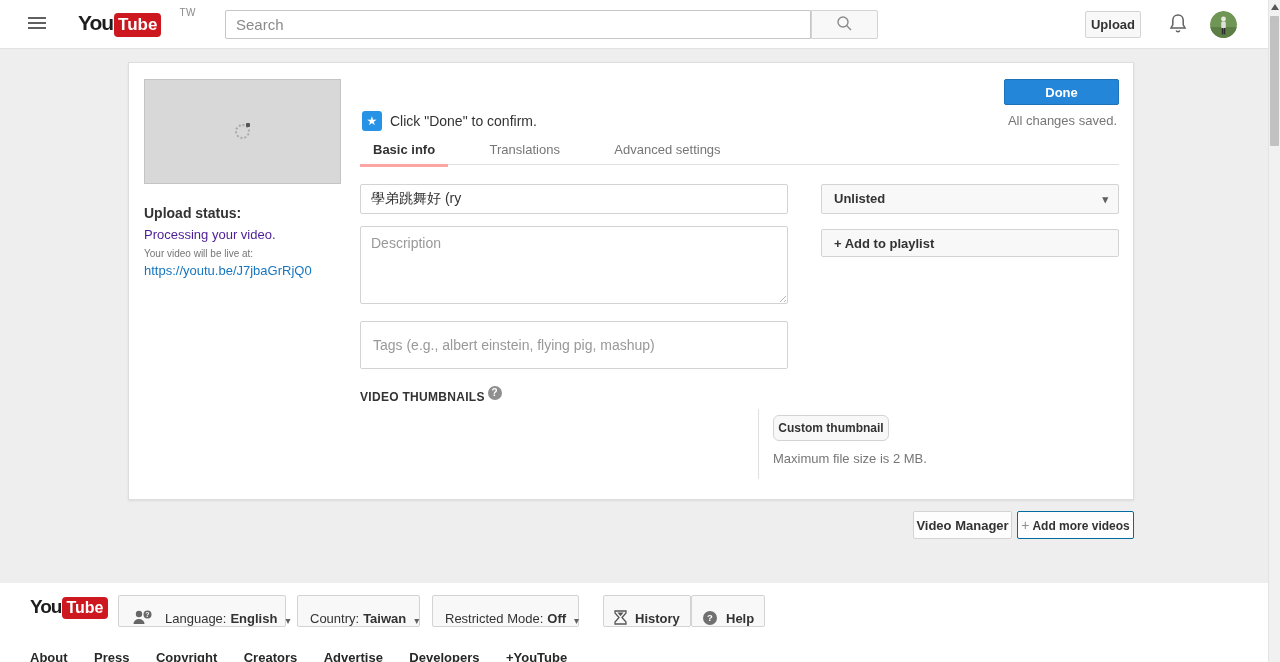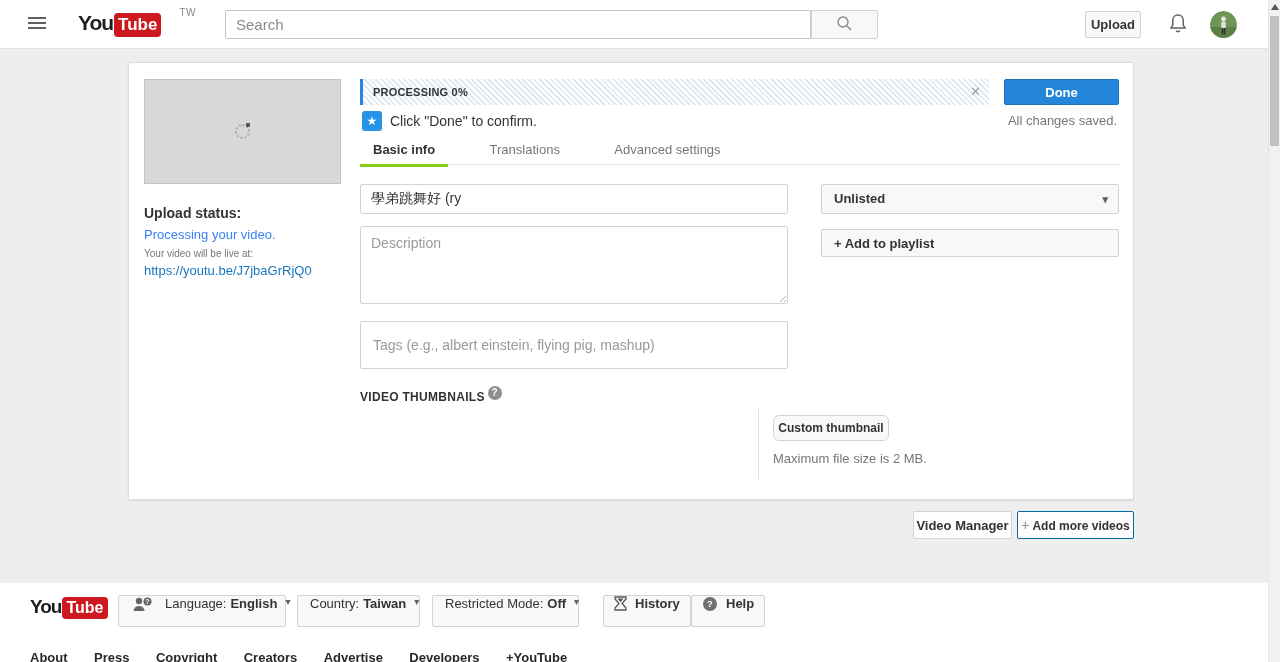--- a/index.html
+++ b/index.html
@@ -29,38 +29,38 @@
 
   
   .page-bg { position:absolute; left:0; top:49px; width:1280px; height:534px; background:#eeeeee; }
   .card { position:absolute; left:128px; top:62px; width:1006px; height:438px; background:#fff; border:1px solid #ddd; box-shadow:0 1px 2px rgba(0,0,0,.08); }
 
   
   .thumb-box { position:absolute; left:15px; top:16px; width:197px; height:105px; background:#d8d8d8; border:1px solid #c4c4c4; }
   .spinner { position:absolute; left:50%; top:50%; width:15px; height:15px; margin:-8px 0 0 -8px; border:2px dotted #a8a8a8; border-radius:50%; }
   .spinner::after { content:""; position:absolute; right:-2px; top:-3px; width:4px; height:4px; background:#555; border-radius:1px; }
   .upload-status-heading { position:absolute; left:15px; top:142px; font-size:14px; font-weight:bold; color:#333; }
-  .status-line1 { position:absolute; left:15px; top:164px; font-size:13px; color:#3b82f6; }
+  .status-line1 { position:absolute; left:15px; top:164px; font-size:13px; color:#4c1d95; }
   .status-line2 { position:absolute; left:15px; top:185px; font-size:10px; color:#767676; }
   .video-url { position:absolute; left:15px; top:200px; font-size:13px; color:#1676c0; text-decoration:none; cursor:pointer; }
 
   
   .processing-bar { position:absolute; left:231px; top:16px; width:629px; height:26px; border-left:3px solid #2787e0;
       background:repeating-linear-gradient(45deg,#ffffff 0px,#ffffff 2px,#dfeaf5 2px,#dfeaf5 4px); }
   .processing-label { position:absolute; left:10px; top:7px; font-size:11px; font-weight:bold; color:#333; letter-spacing:.2px; }
   .processing-close { position:absolute; right:8px; top:5px; font-size:13px; color:#9a9a9a; cursor:pointer; }
   .done-btn { position:absolute; left:875px; top:16px; width:115px; height:26px; background:#2386d8; border:1px solid #1d72ba; border-radius:2px; color:#fff; font-size:13px; font-weight:bold; font-family:inherit; cursor:pointer; }
   .star-badge { position:absolute; left:233px; top:48px; width:20px; height:20px; background:#2793e6; border-radius:3px; color:#fff; font-size:12px; line-height:20px; text-align:center; }
   .confirm-msg { position:absolute; left:261px; top:50px; font-size:14px; color:#333; }
   .autosave { position:absolute; right:16px; top:50px; font-size:13px; color:#767676; }
 
   
   .tabs { position:absolute; left:231px; top:77px; width:759px; height:25px; border-bottom:1px solid #e0e0e0; }
   .tab { display:inline-block; padding:0 13px 7px; margin-right:24px; font-size:13px; color:#767676; cursor:pointer; }
-  .tab.active { color:#333; font-weight:bold; border-bottom:3px solid #84cc16; }
+  .tab.active { color:#333; font-weight:bold; border-bottom:3px solid #fca5a5; }
 
   
   .title-input { position:absolute; left:231px; top:121px; width:428px; height:30px; border:1px solid #d3d3d3; border-radius:2px; padding:0 10px; font-size:14px; color:#333; font-family:inherit; }
   .privacy-select { position:absolute; left:692px; top:121px; width:298px; height:30px; background:#f8f8f8; border:1px solid #d3d3d3; border-radius:2px; font-size:13px; font-weight:bold; color:#333; line-height:28px; padding:0 12px; cursor:pointer; }
   .privacy-caret { position:absolute; right:10px; top:0; color:#606060; font-size:11px; }
   .description-box { position:absolute; left:231px; top:163px; width:428px; height:78px; }
   .description-box textarea { width:428px; height:78px; border:1px solid #d3d3d3; border-radius:2px; padding:8px 10px; font-size:14px; color:#333; font-family:inherit; resize:none; }
   .description-box textarea::placeholder { color:#999; }
   .resize-corner { position:absolute; right:2px; bottom:2px; width:9px; height:9px; background:repeating-linear-gradient(135deg,transparent 0 2px,#b5b5b5 2px 3px); clip-path:polygon(100% 0,100% 100%,0 100%); }
   .playlist-btn { position:absolute; left:692px; top:166px; width:298px; height:28px; background:#f8f8f8; border:1px solid #d3d3d3; border-radius:2px; font-size:13px; font-weight:bold; color:#333; text-align:left; padding:0 12px; font-family:inherit; cursor:pointer; }
@@ -78,21 +78,21 @@
   
   .video-manager-btn { position:absolute; left:913px; top:511px; width:99px; height:28px; background:#fdfdfd; border:1px solid #d3d3d3; border-radius:2px; font-size:13px; font-weight:bold; color:#333; font-family:inherit; cursor:pointer; }
   .add-more-btn { position:absolute; left:1017px; top:511px; width:117px; height:28px; background:#fdfdfd; border:1px solid #0369a1; border-radius:2px; font-size:12px; font-weight:bold; color:#333; font-family:inherit; cursor:pointer; }
   .add-more-btn .plus { color:#909090; font-weight:normal; font-size:14px; margin-right:3px; }
 
   
   .footer { position:absolute; left:0; top:583px; width:1280px; height:79px; background:#fff; }
   .footer-logo { position:absolute; left:30px; top:13px; white-space:nowrap; cursor:pointer; }
   .footer-logo .you { font-weight:bold; font-size:19px; color:#1d1d1d; letter-spacing:-1px; }
   .footer-logo .tube { font-weight:bold; font-size:16px; color:#fff; background:#cc181e; border-radius:4px; padding:2px 4px 3px; margin-left:1px; }
-  .f-btn { position:absolute; top:12px; height:32px; background:#f8f8f8; border:1px solid #d3d3d3; border-radius:2px; font-size:13px; color:#333; font-family:inherit; cursor:pointer; display:flex; align-items:flex-start; padding:0 12px; white-space:nowrap; }
+  .f-btn { position:absolute; top:12px; height:32px; background:#f8f8f8; border:1px solid #d3d3d3; border-radius:2px; font-size:13px; color:#333; font-family:inherit; cursor:pointer; display:flex; align-items:flex-end; padding:0 12px; white-space:nowrap; }
   .f-btn b { margin-left:4px; }
   .f-caret { color:#606060; font-size:10px; margin-left:8px; }
   .f-icon { margin-right:8px; display:inline-flex; }
   .lang-btn { left:118px; width:168px; }
   .country-btn { left:297px; width:123px; }
   .restricted-btn { left:432px; width:147px; }
   .history-btn { left:603px; width:56px; padding:0 10px; }
   .help-btn { left:691px; width:56px; padding:0 10px; }
   .history-btn { width:auto; } .help-btn { width:auto; }
   .footer-links { position:absolute; left:30px; top:65px; white-space:nowrap; }
@@ -145,24 +145,20 @@
   <div class="card">
 
     <div class="thumb-box">
       <div class="spinner"></div>
     </div>
     <div class="upload-status-heading">Upload status:</div>
     <div class="status-line1">Processing your video.</div>
     <div class="status-line2">Your video will be live at:</div>
     <a class="video-url">https://youtu.be/J7jbaGrRjQ0</a>
 
-    <div class="processing-bar">
-      <span class="processing-label">PROCESSING 0%</span>
-      <span class="processing-close">✕</span>
-    </div>
     <button class="done-btn">Done</button>
 
     <div class="star-badge">★</div>
     <div class="confirm-msg">Click "Done" to confirm.</div>
     <div class="autosave">All changes saved.</div>
 
     <div class="tabs">
       <span class="tab active">Basic info</span>
       <span class="tab">Translations</span>
       <span class="tab">Advanced settings</span>

